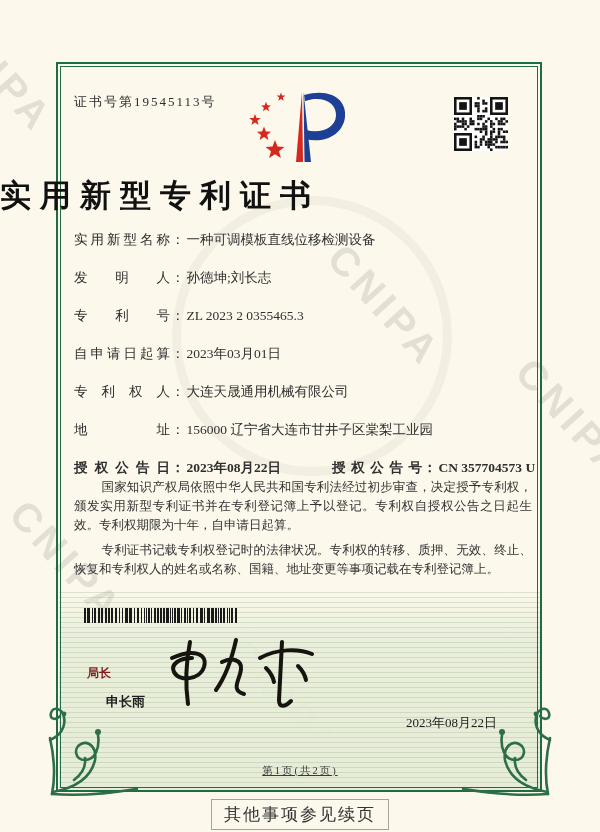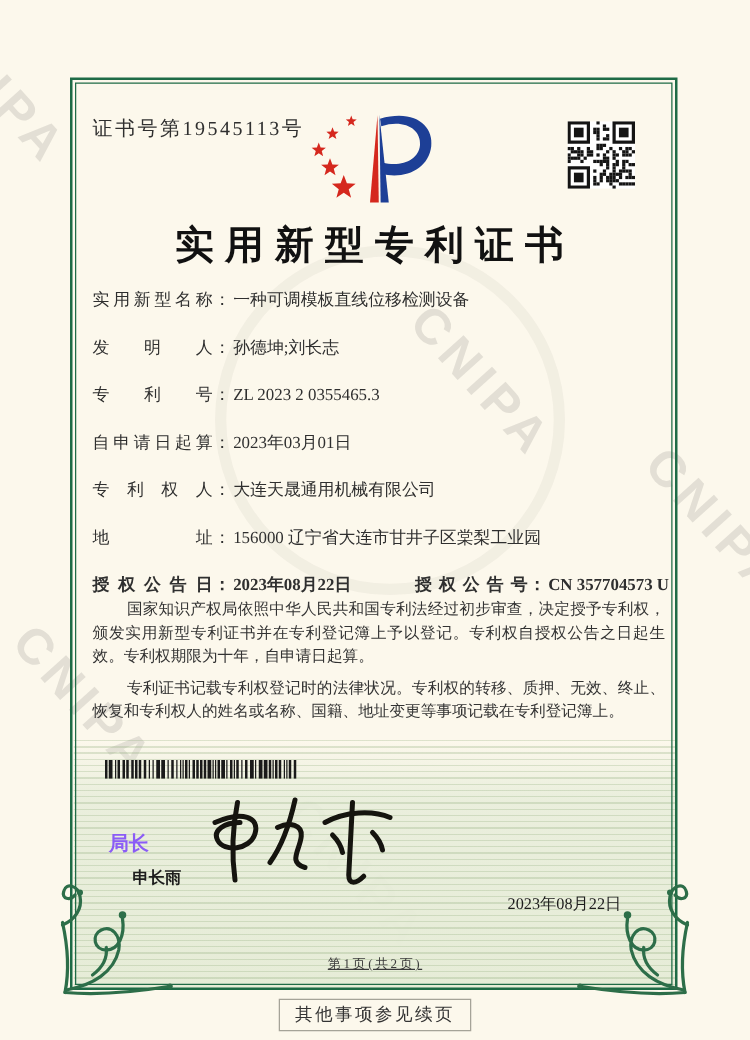--- a/index.html
+++ b/index.html
@@ -33,25 +33,25 @@
   .green-zone{
     position:absolute; left:59px; top:592px; width:482px; height:199px;
     background:
       repeating-linear-gradient(180deg, rgba(140,170,120,0.28) 0 1px, rgba(0,0,0,0) 1px 5px),
       linear-gradient(180deg, rgba(231,237,218,0) 0, rgba(231,237,218,0.85) 45px, #e6ecd7 100%);
   }
   .flourish{position:absolute; width:96px; height:112px;}
   .flourish.bl{left:44px; top:688px;}
   .flourish.br{left:460px; top:688px; transform:scaleX(-1);}
   
-  .cert-no{position:absolute; left:74px; top:93px; font-size:16px; letter-spacing:2px;}
+  .cert-no{position:absolute; left:74px; top:93px; font-size:13px; letter-spacing:2px;}
   .logo{position:absolute; left:242px; top:86px; width:118px; height:84px;}
   .qr{position:absolute; left:454px; top:97px; width:54px; height:54px;}
   .title{
-    position:absolute; left:0; right:0; top:175px; text-align:center;
+    position:absolute; left:0; right:0; top:175px; 
     font-size:31px; font-weight:bold; letter-spacing:9px; color:#111;
   }
   
   .fields{
     position:absolute; left:74px; top:231px; width:456px;
     display:flex; flex-direction:column; gap:20px; font-size:13.5px;
   }
   .frow{display:flex; align-items:baseline; white-space:nowrap;}
   .fgroup{display:flex; align-items:baseline; white-space:nowrap;font-weight:bold;}
   .fgroup.first{flex:0 0 258px;}
@@ -63,37 +63,37 @@
   .fvalue{}
   
   .paras{
     position:absolute; left:74px; top:478px; width:458px;
     font-size:12.5px; line-height:19px; text-align:justify; color:#333;
   }
   .paras p{margin:0 0 6px 0; text-indent:2.2em;}
   
   .barcode{position:absolute; left:84px; top:608px; width:156px; height:15px;}
   .sig-title{
-    position:absolute; left:87px; top:665px; font-size:16px; font-weight:bold;
-    font-family:"Liberation Sans", sans-serif; color:#8b5cf6;
+    position:absolute; left:87px; top:665px; font-size:12px; font-weight:bold;
+    font-family:"Liberation Sans", sans-serif; color:#7f1d1d;
   }
   .sig-name{
     position:absolute; left:87px; top:693px; font-size:13px; font-weight:bold;
     font-family:"Liberation Sans", sans-serif; color:#1d1d1d;padding-left:19px;
   }
   .signature{position:absolute; left:152px; top:634px; width:185px; height:95px;}
   .sign-date{position:absolute; left:406px; top:714px; font-size:13px; color:#1d1d1d;}
   .page-info{
     position:absolute; left:0; right:0; top:764px; text-align:center;
     font-size:10.5px; letter-spacing:2px; color:#3a3a3a;text-decoration:underline;
   }
   .bottom-note{
     position:absolute; left:50%; top:799px; transform:translateX(-50%);
     border:1px solid rgba(60,60,50,0.45); padding:3px 12px;
-    font-size:14px; letter-spacing:2px; color:#333; white-space:nowrap;
+    font-size:17px; letter-spacing:2px; color:#333; white-space:nowrap;
   }
 </style>
 </head>
 <body>
 
 <div class="page">
 
   <div class="wm" style="left:-36px; top:2px;">CNIPA</div>
   <div class="wm" style="left:352px; top:236px;">CNIPA</div>
   <div class="wm" style="left:540px; top:350px;">CNIPA</div>

